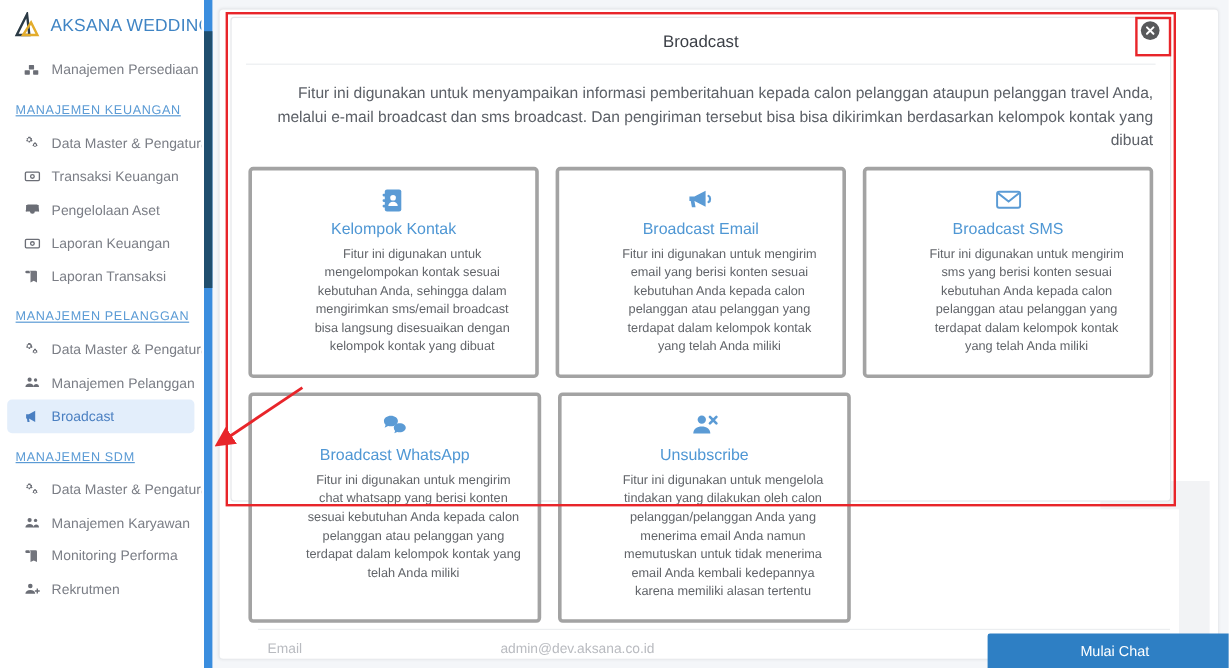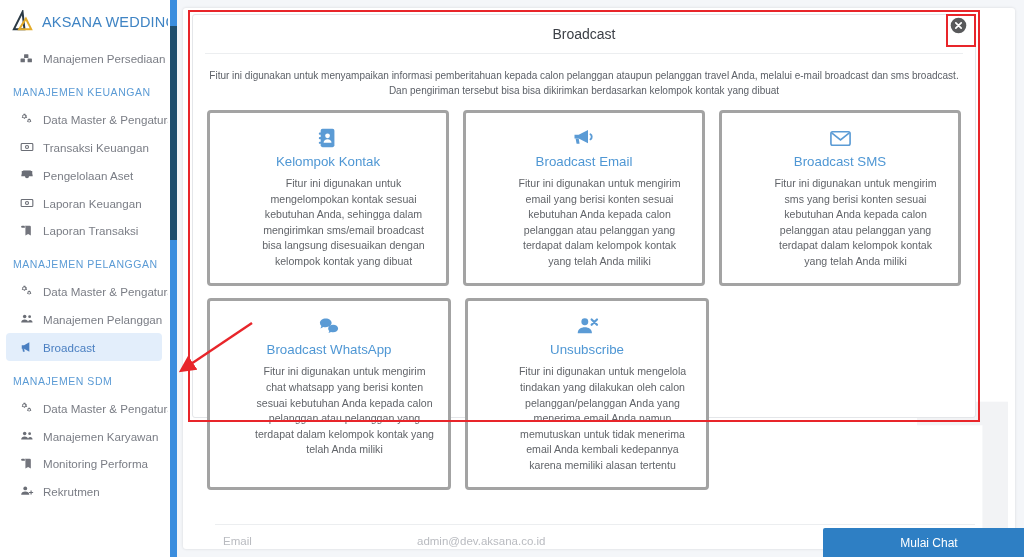--- a/index.html
+++ b/index.html
@@ -24,20 +24,21 @@
   }
   .brand-logo { width: 23px; height: 23px; flex: 0 0 23px; }
   .brand-text {
     color: #3f84c4; font-size: 14.5px; letter-spacing: .2px;
     font-weight: 400; white-space: nowrap;
   }
   .nav-section {
     color: #5b9bd5; font-size: 10.5px; letter-spacing: .55px;
     padding: 14px 0 7px 13px; text-transform: uppercase;
     font-weight: 400;
+    text-decoration: underline;
   }
   .nav-item {
     display: flex; align-items: center; gap: 9px;
     padding: 7px 8px 7px 13px;
     color: #7a7d85; font-size: 11.6px;
     white-space: nowrap; cursor: pointer;
     border-radius: 4px; margin: 0 6px;
   }
   .nav-item .nic { width: 15px; flex: 0 0 15px; display: flex; justify-content: center; color: #6b6e76; }
   .nav-item.active { background: #e3eefb; color: #4a7fc1; }
@@ -99,22 +100,22 @@
   }
   #modal-head {
     height: 39px; position: relative;
     display: flex; align-items: center; justify-content: center;
     border-bottom: 1px solid #eceef0;
     margin: 0 12px;
   }
   #modal-title { font-size: 14px; color: #3b3f46; }
   #modal-desc {
     padding: 14px 14px 0 14px;
-    font-size: 10px; color: #5c6067; line-height: 1.5;
-    text-align: center;
+    font-size: 13px; color: #5c6067; line-height: 1.5;
+    text-align: right;
   }
 
   #cards { padding: 12px 14px 0 14px; }
   .card-row { display: flex; gap: 14px; margin-bottom: 12px; }
   .card {
     flex: 1 1 0; min-width: 0;
     border: 3px solid #a3a3a3; border-radius: 4px;
     background: #ffffff;
     padding: 12px 13px 14px 13px;
     text-align: center; cursor: pointer;

